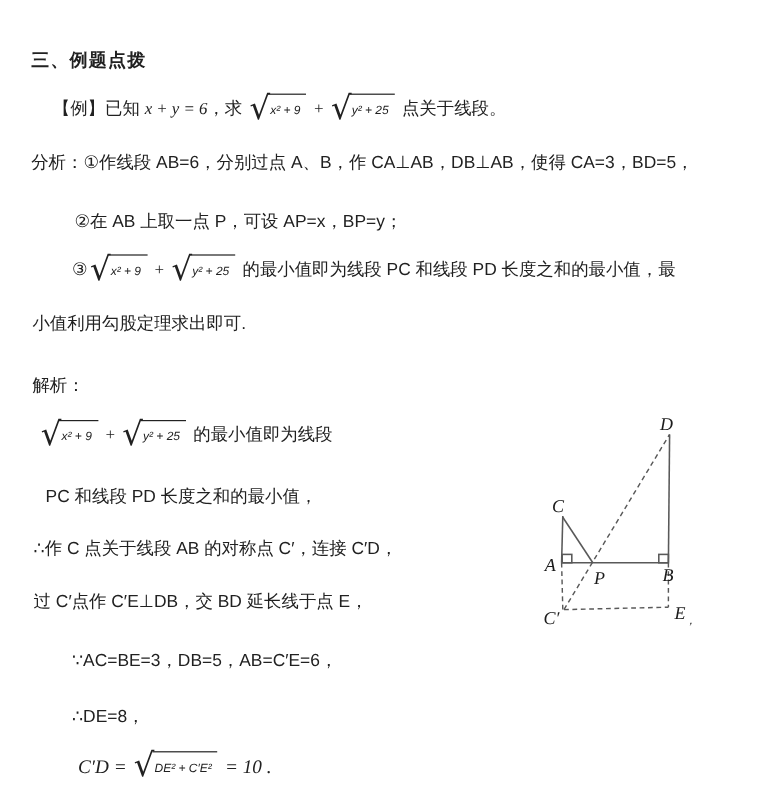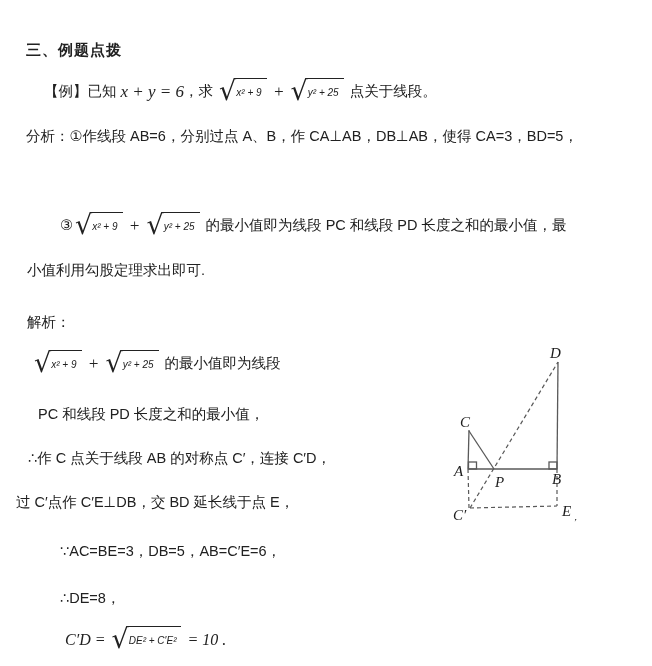--- a/index.html
+++ b/index.html
@@ -3,21 +3,21 @@
 <meta charset="utf-8">
 <style>
   html,body{margin:0;padding:0;background:#ffffff;}
   .page{
     position:relative;width:652px;height:666px;background:#ffffff;overflow:hidden;
     font-family:"Liberation Sans","DejaVu Sans",sans-serif;color:#212121;margin-top:32px;
   }
   .title{position:absolute;font-weight:bold;font-size:15px;letter-spacing:1px;white-space:pre;}
   .line{position:absolute;white-space:pre;font-size:14.5px;line-height:17px;display:flex;align-items:center;}
   .cn{font-family:"Liberation Sans","DejaVu Sans",sans-serif;}
-  .mi{font-family:"Liberation Serif","DejaVu Serif",serif;font-style:italic;font-size:17px;}
+  .mi{font-family:"Liberation Serif","DejaVu Serif",serif;font-style:italic;font-size:14px;}
   .fline{height:30px;}
   .serifline .mi{font-size:16px;}
   .sqrt{display:inline-flex;align-items:stretch;margin:0 2px;height:26px;}
   .rsign{font-family:"DejaVu Sans",sans-serif;font-style:normal;font-size:27px;line-height:25px;margin-right:-2px;}
   .rbody{border-top:1.4px solid #222;font-family:Liberation Sans, sans-serif;
          font-style:italic;font-size:10px;padding:2px 5px 0 2px;display:inline-flex;align-items:center;}
   .diagram{position:absolute;left:440px;top:300px;}
   .diagram text{font-family:"Liberation Serif","DejaVu Serif",serif;font-style:italic;font-size:15px;fill:#1c1c1c;}
   .diagram .tiny{font-size:9px;}
 </style>
@@ -51,24 +51,25 @@
     <text x="14" y="144">A</text>
     <text x="55" y="155">P</text>
     <text x="112" y="152">B</text>
     <text x="13" y="188">C′</text>
     <text x="122" y="184">E</text>
     <text x="131" y="188" class="tiny">，</text>
   </svg>
 
 <div class="line fline" style="top: 44px; left: 44px;"><span class="cn">【例】已知 </span><span class="mi">x + y = 6</span><span class="cn">，求 </span><span class="sqrt"><span class="rsign">√</span><span class="rbody">x² + 9</span></span><span class="mi"> + </span><span class="sqrt"><span class="rsign">√</span><span class="rbody">y² + 25</span></span><span class="cn"> 点关于线段。</span></div>
     <div class="line" style="top: 96px; left: 26px;"><span class="cn">分析：①作线段 AB=6，分别过点 A、B，作 CA⊥AB，DB⊥AB，使得 CA=3，BD=5，</span></div>
+    <div class="line" style="top: 145px; left: 62px;"><span class="cn">②在 AB 上取一点 P，可设 AP=x，BP=y；</span></div>
     <div class="line fline" style="top: 178px; left: 60px;"><span class="cn">③</span><span class="sqrt"><span class="rsign">√</span><span class="rbody">x² + 9</span></span><span class="mi"> + </span><span class="sqrt"><span class="rsign">√</span><span class="rbody">y² + 25</span></span><span class="cn"> 的最小值即为线段 PC 和线段 PD 长度之和的最小值，最</span></div>
     <div class="line" style="top: 230px; left: 27px;"><span class="cn">小值利用勾股定理求出即可.</span></div>
     <div class="line" style="top: 282px; left: 27px;"><span class="cn">解析：</span></div>
     <div class="line fline" style="top: 316px; left: 32px;"><span class="sqrt"><span class="rsign">√</span><span class="rbody">x² + 9</span></span><span class="mi"> + </span><span class="sqrt"><span class="rsign">√</span><span class="rbody">y² + 25</span></span><span class="cn"> 的最小值即为线段</span></div>
     <div class="line" style="top: 418px; left: 28px;"><span class="cn">∴作 C 点关于线段 AB 的对称点 C′，连接 C′D，</span></div>
     <div class="line" style="top: 374px; left: 38px;"><span class="cn">PC 和线段 PD 长度之和的最小值，</span></div>
-    <div class="line" style="top: 462px; left: 16px;"><span class="cn">过 C′点作 C′E⊥DB，交 BD 延长线于点 E，</span></div>
+    <div class="line" style="top: 462px; left: 28px;"><span class="cn">过 C′点作 C′E⊥DB，交 BD 延长线于点 E，</span></div>
     <div class="line" style="top: 511px; left: 60px;"><span class="cn">∵AC=BE=3，DB=5，AB=C′E=6，</span></div>
     <div class="line" style="top: 558px; left: 60px;"><span class="cn">∴DE=8，</span></div>
     <div class="line fline serifline" style="top: 592px; left: 65px;"><span class="mi">C′D = </span><span class="sqrt"><span class="rsign">√</span><span class="rbody">DE² + C′E²</span></span><span class="mi"> = 10 .</span></div>
     <div class="line" style="top: 643px; left: 75px;"><span class="cn">∴最小值为 10 .</span></div>
   </div>
 
 </body></html>

